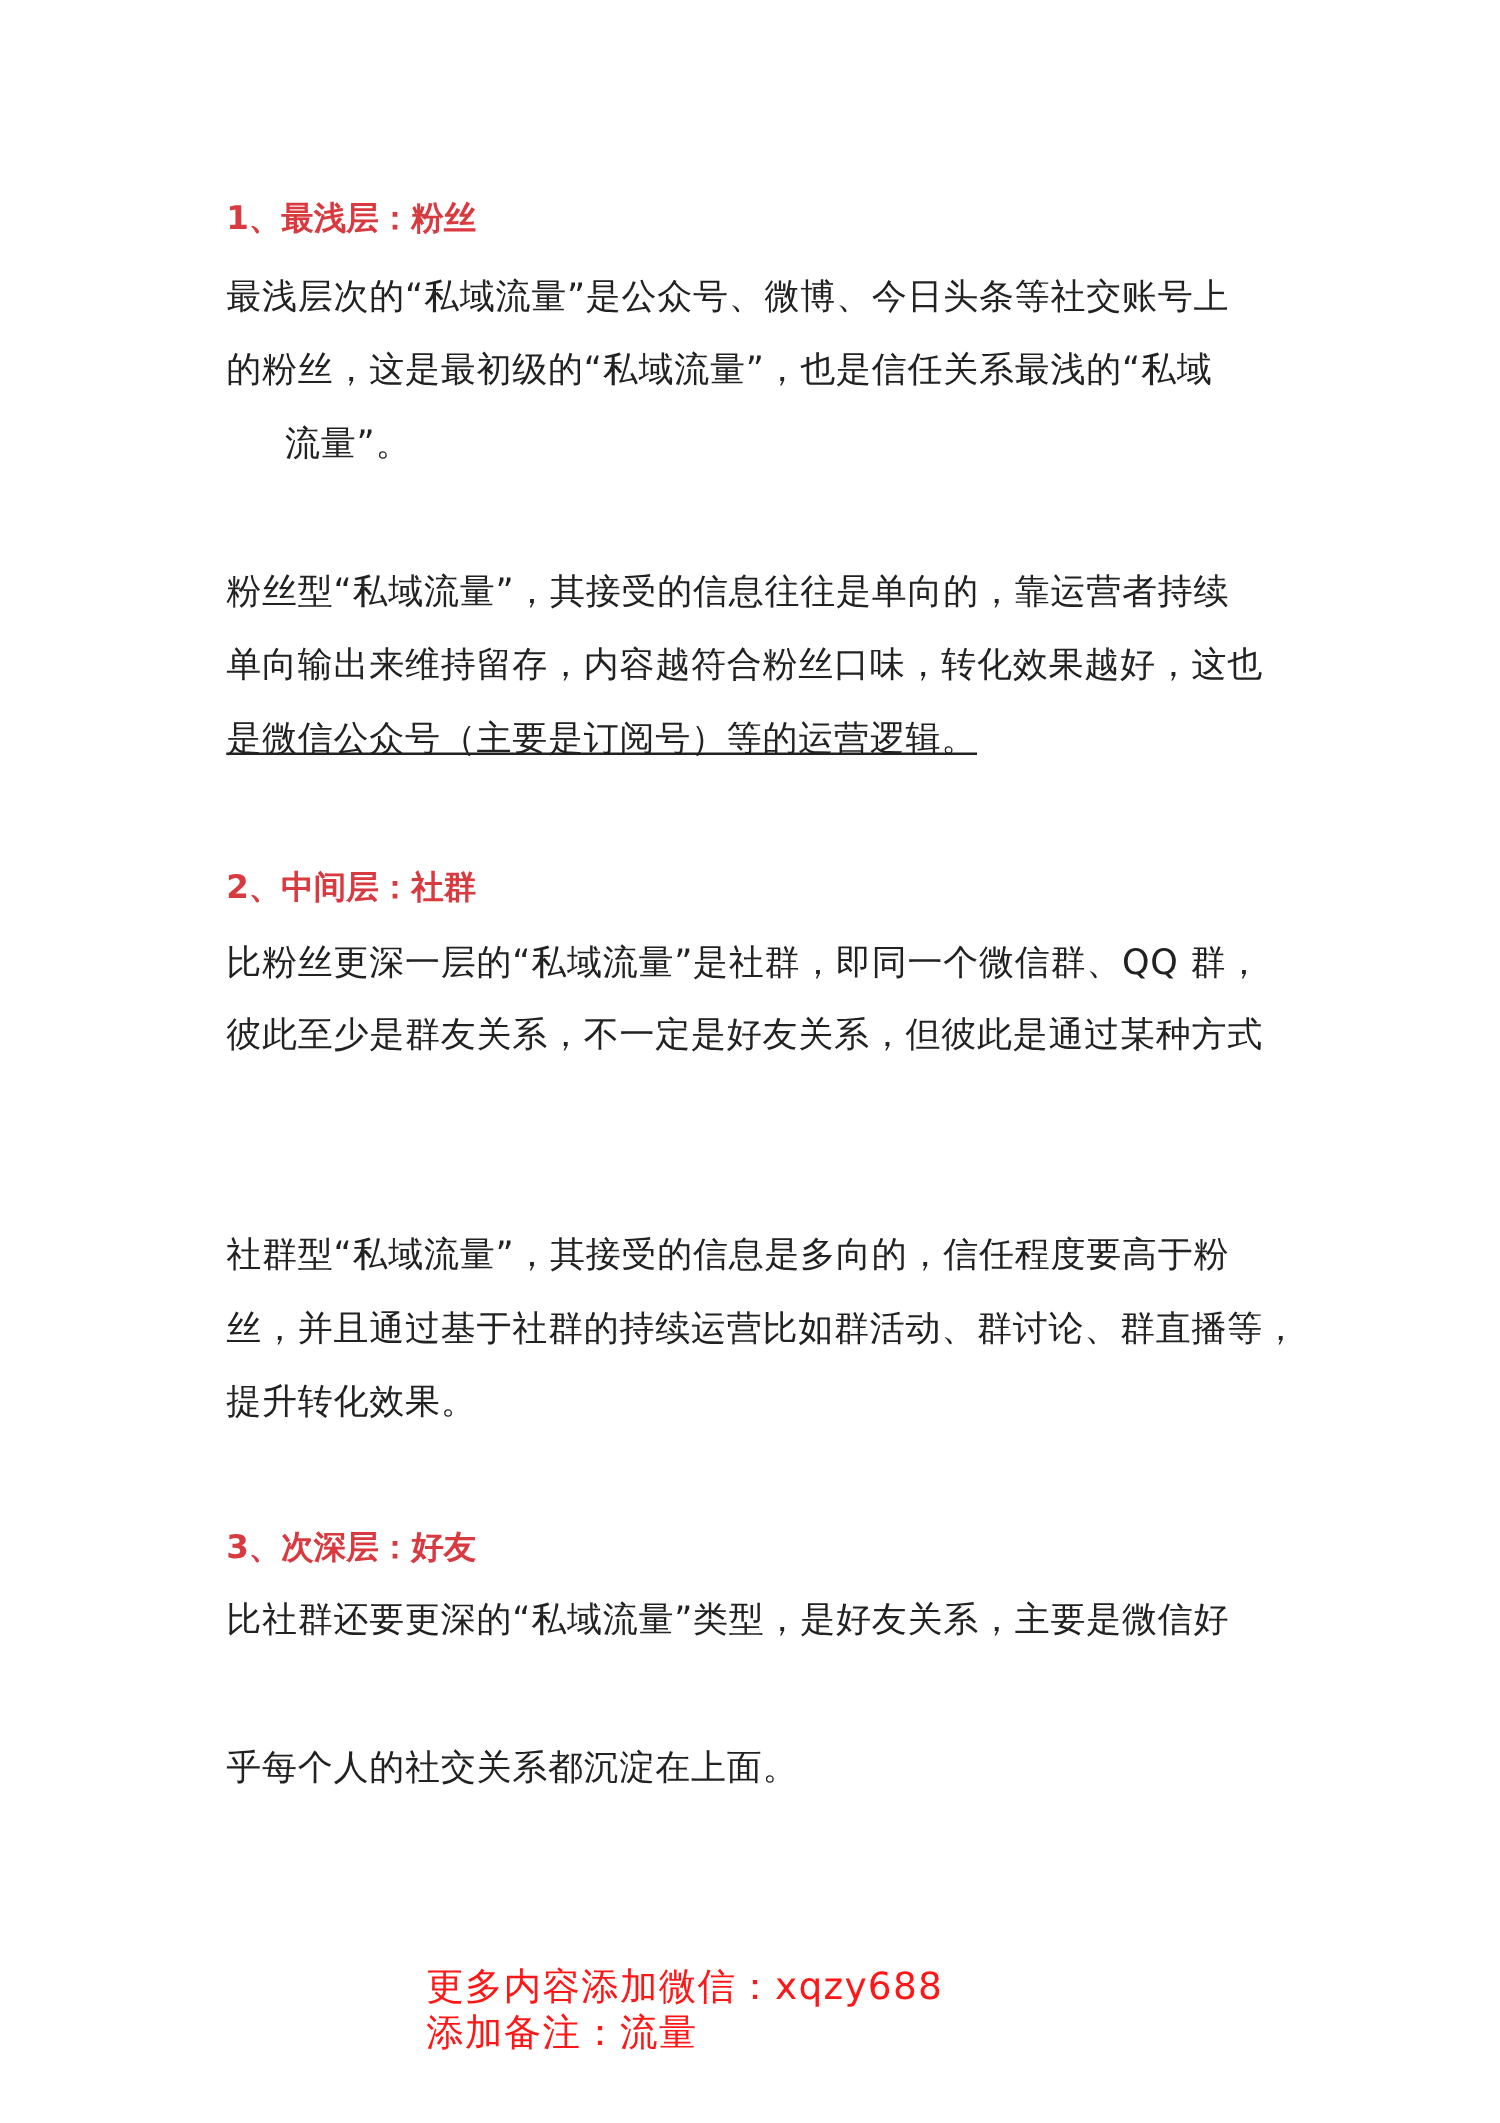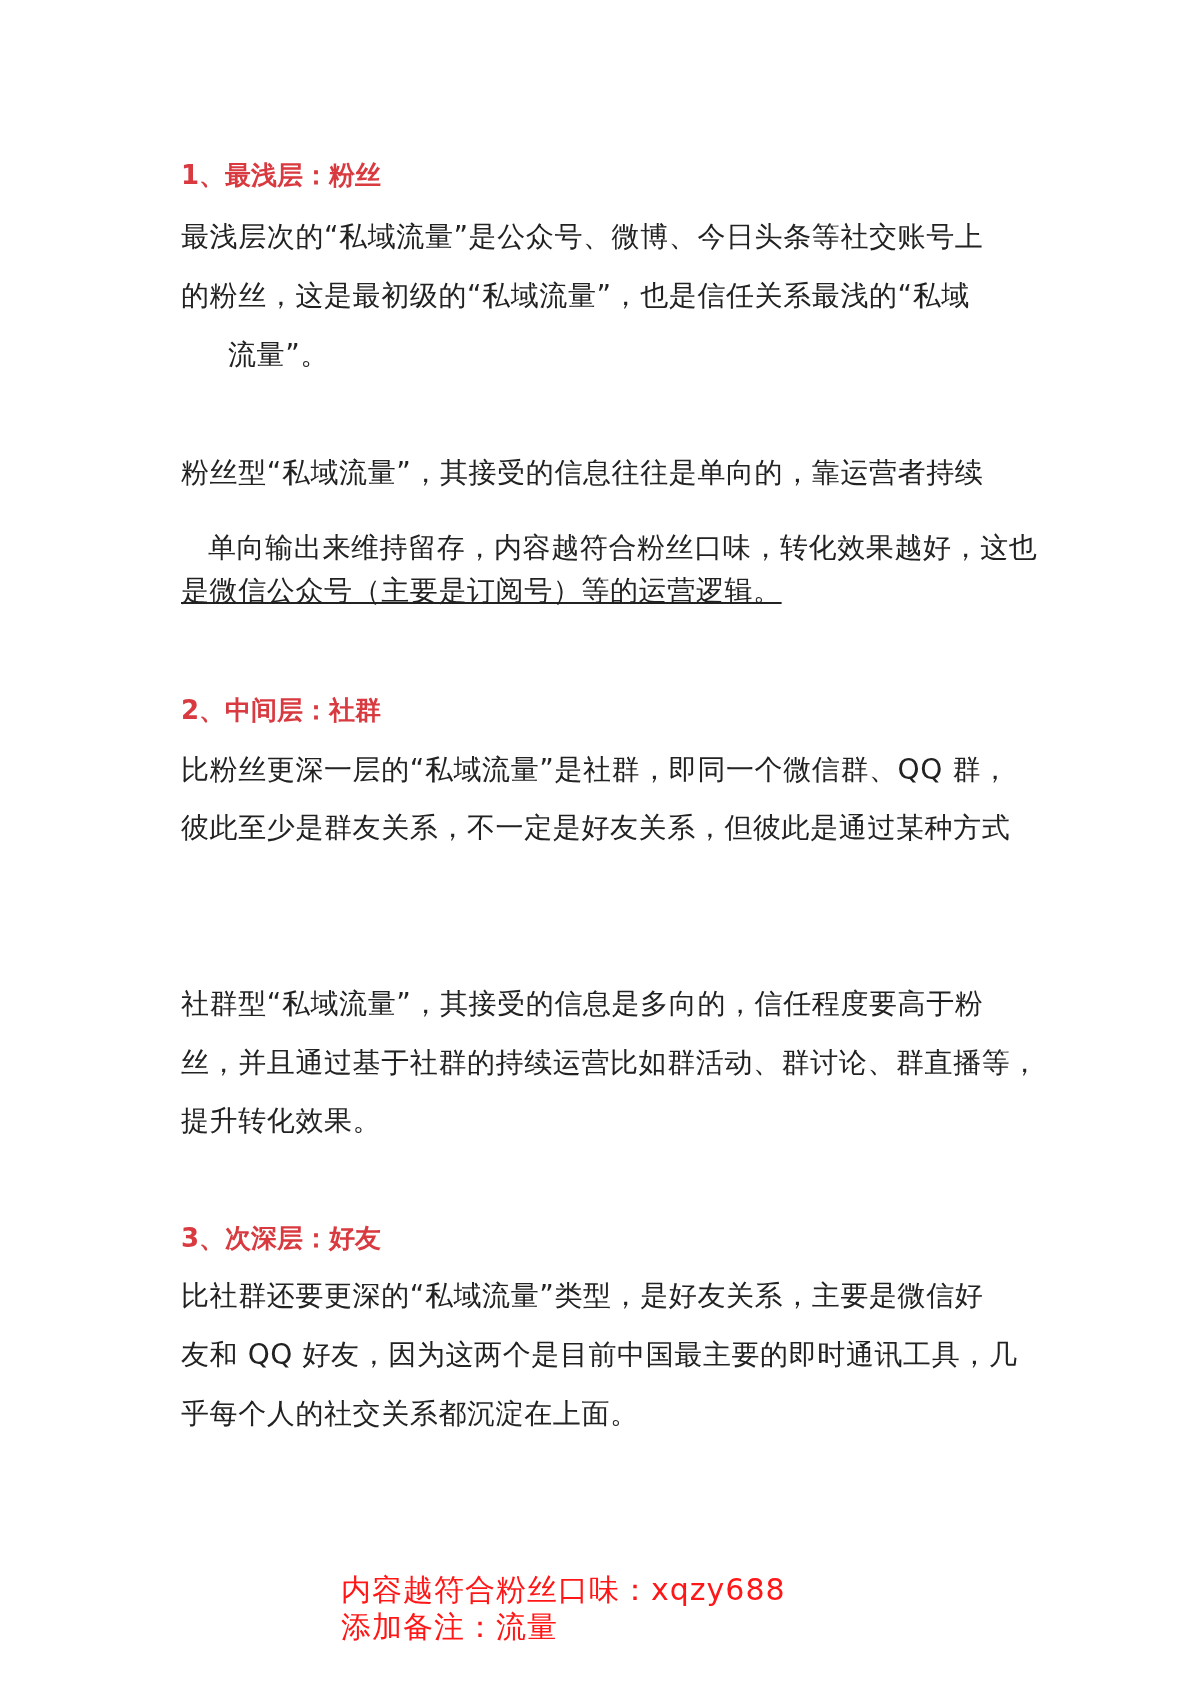--- a/index.html
+++ b/index.html
@@ -54,34 +54,33 @@
 
 <div class="page">
 
   <div class="heading" style="top:157px;">1、最浅层：粉丝</div>
 
   <div class="line" style="top:219px;">最浅层次的“私域流量”是公众号、微博、今日头条等社交账号上</div>
   <div class="line" style="top:278px;">的粉丝，这是最初级的“私域流量”，也是信任关系最浅的“私域</div>
   <div class="line" style="top:337px;margin-left:47px;">流量”。</div>
 
   <div class="line" style="top:455px;">粉丝型“私域流量”，其接受的信息往往是单向的，靠运营者持续</div>
-  <div class="line" style="top:530px;margin-left:27px;">单向输出来维持留存，内容越符合粉丝口味，转化效果越好，这也</div>
+  <div class="line" style="top:514px;">单向输出来维持留存，内容越符合粉丝口味，转化效果越好，这也</div>
   <div class="line" style="top:573px;text-decoration:underline;">是微信公众号（主要是订阅号）等的运营逻辑。</div>
 
   <div class="heading" style="top:692px;">2、中间层：社群</div>
 
   <div class="line" style="top:752px;">比粉丝更深一层的“私域流量”是社群，即同一个微信群、QQ 群，</div>
   <div class="line" style="top:810px;">彼此至少是群友关系，不一定是好友关系，但彼此是通过某种方式</div>
 
   <div class="line" style="top:986px;">社群型“私域流量”，其接受的信息是多向的，信任程度要高于粉</div>
   <div class="line" style="top:1045px;">丝，并且通过基于社群的持续运营比如群活动、群讨论、群直播等，</div>
   <div class="line" style="top:1103px;">提升转化效果。</div>
 
   <div class="heading" style="top:1220px;">3、次深层：好友</div>
 
   <div class="line" style="top:1278px;">比社群还要更深的“私域流量”类型，是好友关系，主要是微信好</div>
-  <div class="line" style="top:1337px;">友和 QQ 好友，因为这两个是目前中国最主要的即时通讯工具，几</div>
   <div class="line" style="top:1396px;">乎每个人的社交关系都沉淀在上面。</div>
 
-  <div class="footer-line" style="top:1571px;">内容越符合粉丝口味：xqzy688</div>
+  <div class="footer-line" style="top:1571px;">更多内容添加微信：xqzy688</div>
   <div class="footer-line" style="top:1608px;">添加备注：流量</div>
 
 </div>
 
 </body></html>

